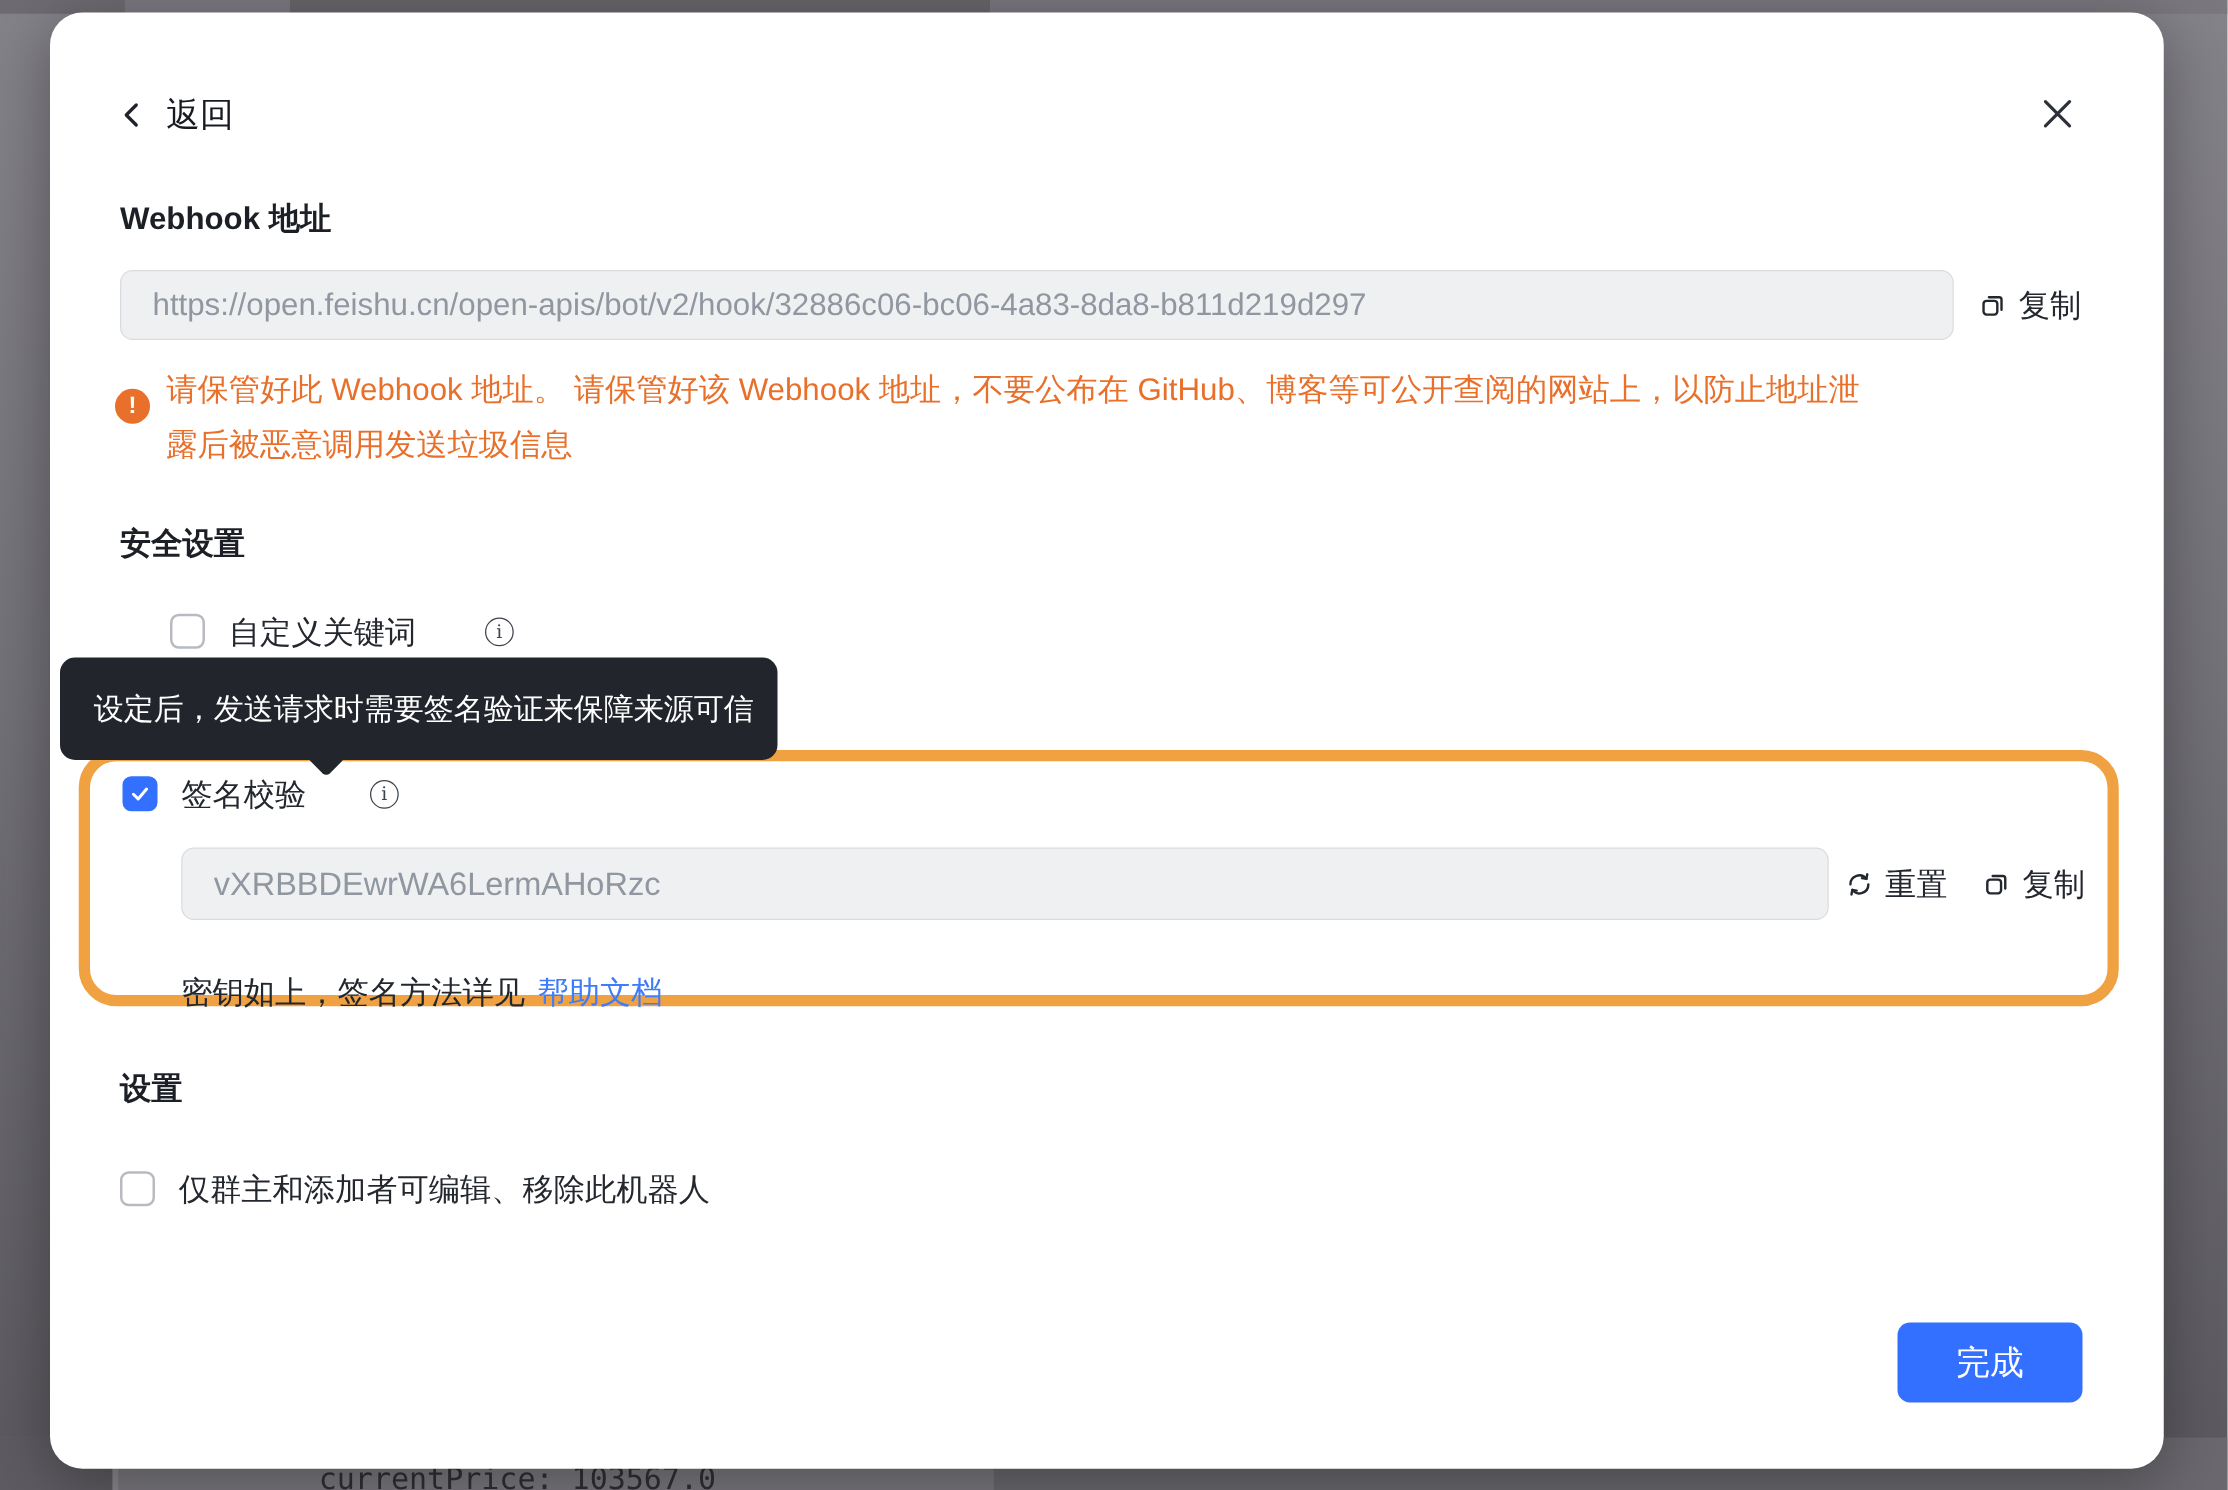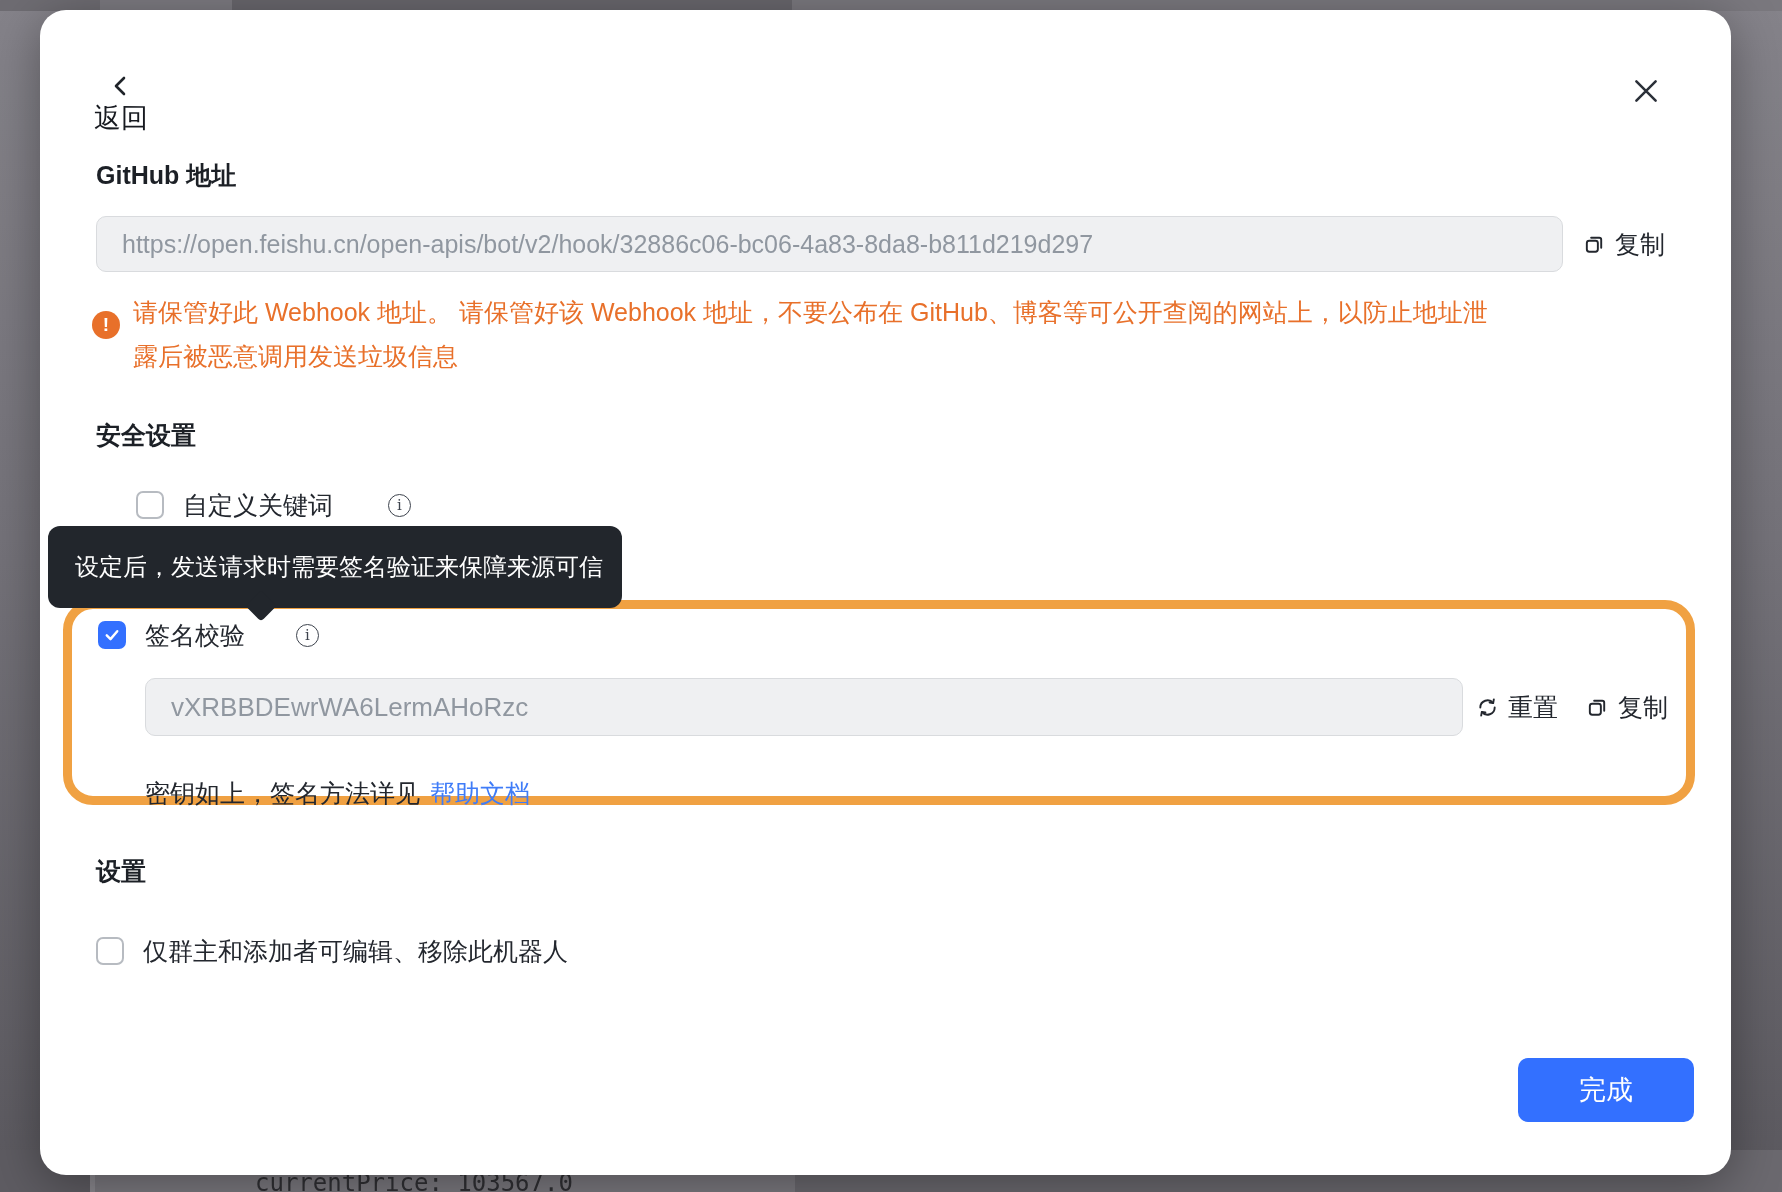--- a/index.html
+++ b/index.html
@@ -25,21 +25,21 @@
     position:absolute;left:255px;top:1169px;
     font-family:"DejaVu Sans Mono",monospace;font-size:24px;color:#303034;
     white-space:nowrap;
   }
   
   .modal{
     position:absolute;left:40px;top:10px;width:1691px;height:1165px;
     background:#fff;border-radius:26px;
     box-shadow:0 10px 50px rgba(0,0,0,.35);
   }
-  .back-row{position:absolute;left:54px;top:64px;height:36px;display:flex;align-items:center;gap:2px;cursor:pointer;flex-direction:column;}
+  .back-row{position:absolute;left:54px;top:64px;height:36px;display:flex;align-items:center;gap:15px;cursor:pointer;}
   .back-row .label{font-size:27px;color:#171a20;}
   .close-btn{position:absolute;left:1585px;top:60px;width:42px;height:42px;display:flex;align-items:center;justify-content:center;cursor:pointer;}
   .section-label{position:absolute;left:56px;font-size:25px;font-weight:700;color:#1c2026;line-height:30px;}
   .text-input{
     position:absolute;background:var(--input-bg);border:1px solid var(--input-border);
     border-radius:10px;color:var(--input-text);font-size:25px;
     padding:4px 25px;font-family:inherit;outline:none;white-space:nowrap;overflow:hidden;
   }
   .inline-btn{display:flex;align-items:center;gap:9px;cursor:pointer;}
   .inline-btn .label{font-size:25px;color:#23272e;white-space:nowrap;}
@@ -78,21 +78,21 @@
   .tooltip{
     position:absolute;left:8px;top:516px;width:574px;height:82px;
     background:var(--tooltip-bg);border-radius:12px;color:#fff;
     display:flex;align-items:center;padding-left:27px;font-size:24px;white-space:nowrap;
   }
   .tooltip .caret{
     position:absolute;left:202px;bottom:-9px;width:22px;height:22px;
     background:var(--tooltip-bg);transform:rotate(45deg);border-radius:4px;
   }
   .done-btn{
-    position:absolute;left:1478px;top:1048px;width:176px;height:64px;border-radius:10px;
+    position:absolute;left:1478px;top:1048px;width:148px;height:64px;border-radius:10px;
     background:var(--accent-blue);color:#fff;font-size:27px;
     display:flex;align-items:center;justify-content:center;cursor:pointer;
   }
   svg{display:block;}
 </style>
 </head>
 <body>
 
 <div class="bg-block" style="left:0;top:0;width:100px;height:11px;background:#6e6c72;"></div>
 <div class="bg-block" style="left:100px;top:0;width:132px;height:11px;background:#7c7a80;"></div>
@@ -116,21 +116,21 @@
   </div>
 
   <div class="close-btn">
     <span>
       <svg width="34" height="34" viewBox="0 0 24 24">
           <path d="M5.2 5.2 L18.8 18.8 M18.8 5.2 L5.2 18.8" stroke="#2b3039" stroke-width="1.8" stroke-linecap="round"></path>
         </svg>
     </span>
   </div>
 
-  <div class="section-label" style="top:150px;">GitHub 地址</div>
+  <div class="section-label" style="top:150px;">Webhook 地址</div>
   <input class="text-input" style="left: 56px; top: 206px; width: 1467px; height: 56px;" readonly="" value="https://open.feishu.cn/open-apis/bot/v2/hook/32886c06-bc06-4a83-8da8-b811d219d297">
   <div class="copy-row">
     <div class="inline-btn">
       <span>
         <svg width="23" height="23" viewBox="0 0 24 24" fill="none" stroke="#23272e" stroke-width="2">
           <path d="M8.5 5 H17 a2 2 0 0 1 2 2 V15.5" stroke-linecap="round"></path>
           <rect x="4" y="8" width="11.5" height="11.5" rx="2.5"></rect>
         </svg>
       </span>
       <span class="label">复制</span>

